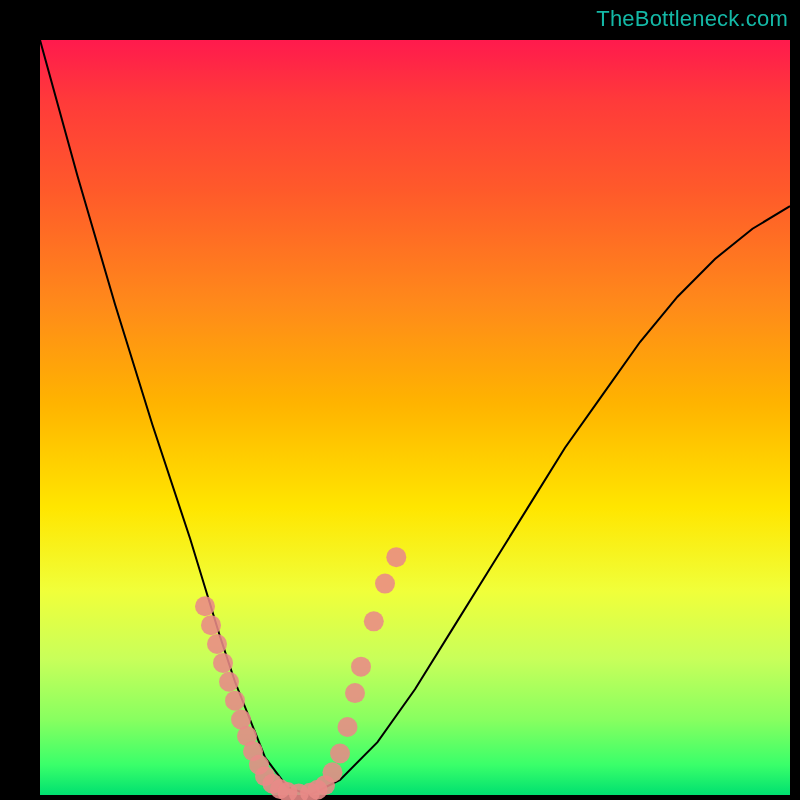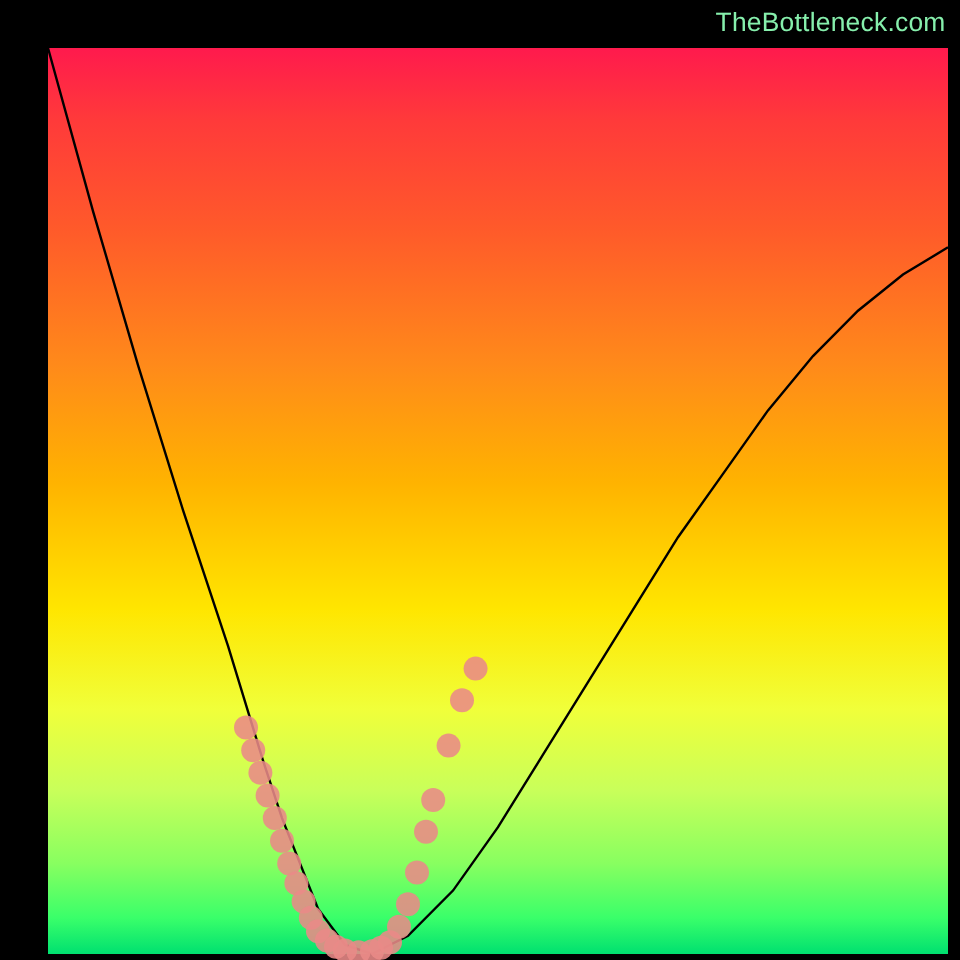--- a/index.html
+++ b/index.html
@@ -38,21 +38,21 @@
       #3aff6a 96%,
       #00e070 100%
     );
   }
   .watermark {
     position: absolute;
     top: 6px;
     right: 12px;
     font-size: 22px;
     font-weight: 400;
-    color: #86efac;
+    color: #14b8a6;
     letter-spacing: 0.2px;
   }
   svg.curve {
     position: absolute;
     left: 0;
     top: 0;
     width: 750px;
     height: 755px;
     overflow: visible;
   }

